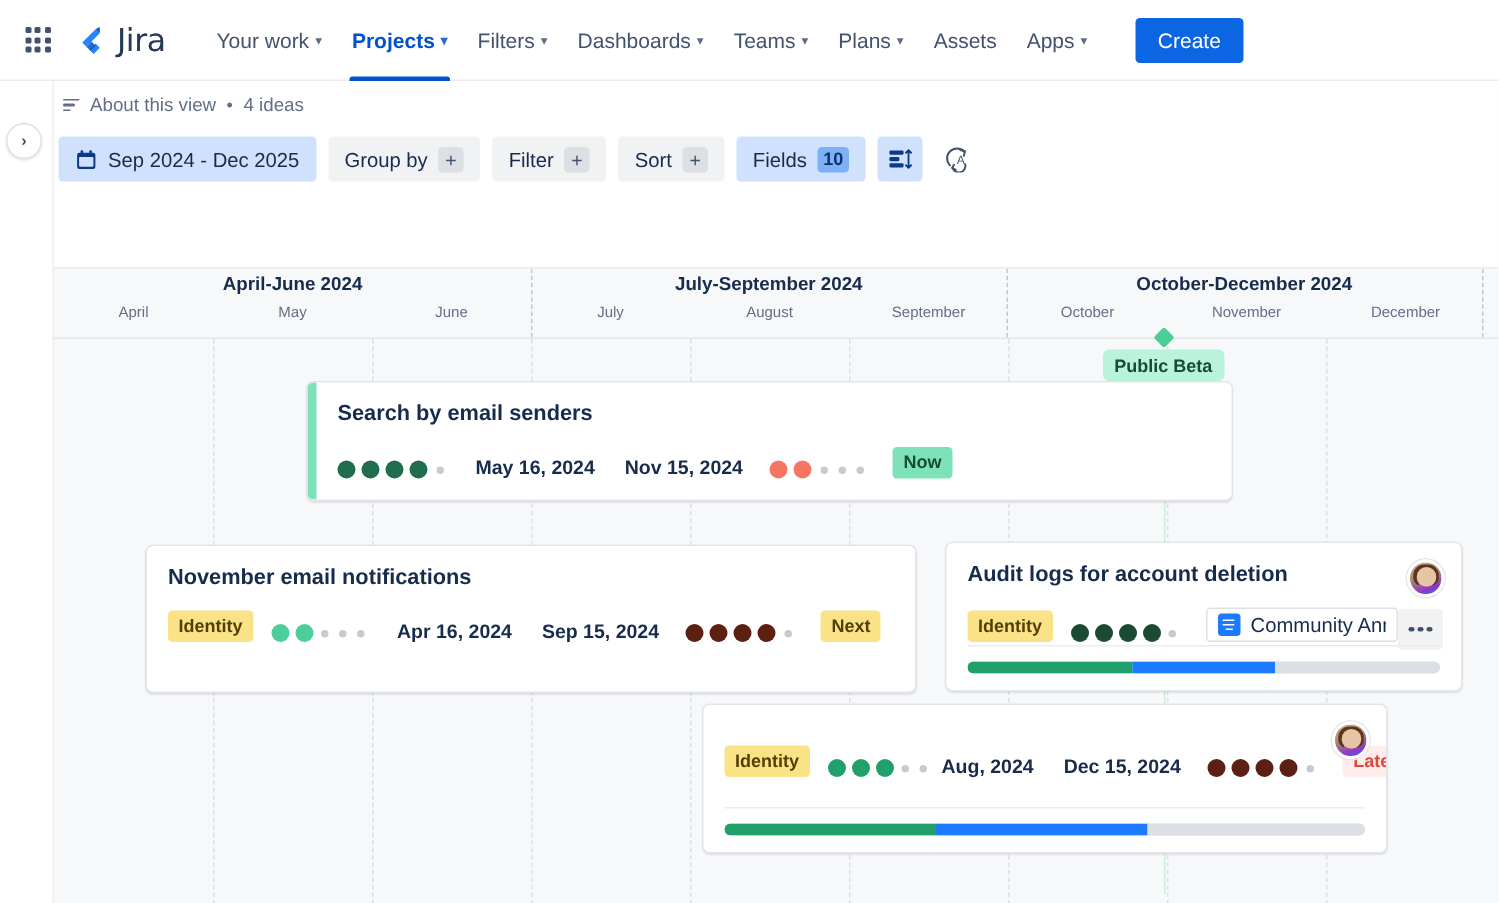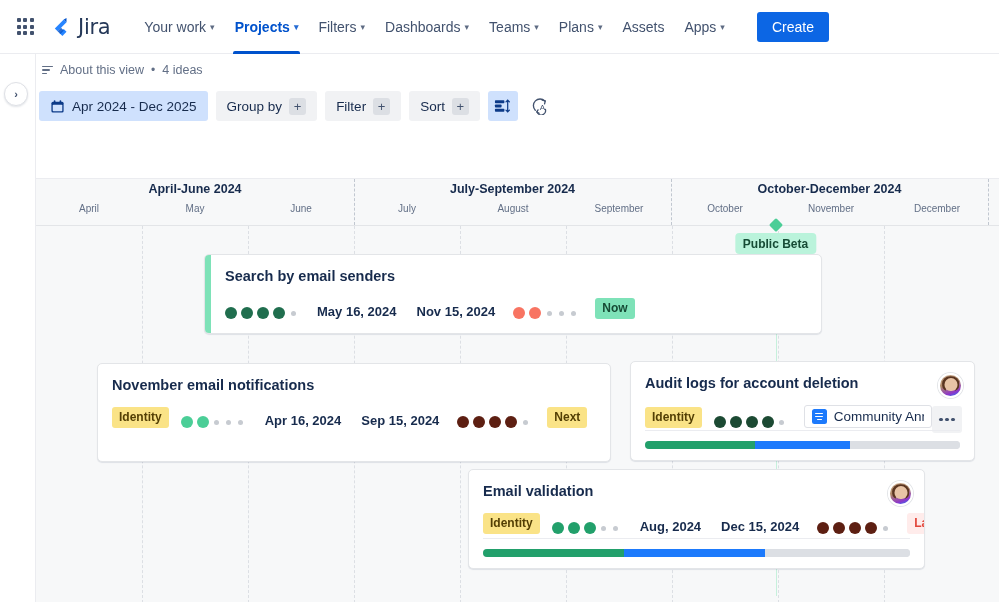--- a/index.html
+++ b/index.html
@@ -339,38 +339,42 @@
   </div>
 
   <div class="toolbar">
     <button class="tb-btn primary">
       <svg width="15" height="15" viewBox="0 0 16 16">
         <rect x="1.5" y="3" width="13" height="11.5" rx="1.6" fill="#0C3A88"></rect>
         <rect x="2.9" y="6" width="10.2" height="7" rx="0.8" fill="#CFE1FD"></rect>
         <rect x="4" y="1.2" width="1.8" height="3" rx="0.8" fill="#0C3A88"></rect>
         <rect x="10.2" y="1.2" width="1.8" height="3" rx="0.8" fill="#0C3A88"></rect>
       </svg>
-      <span>Apr 2024 - Dec 2025</span>
+      <span>Sep 2024 - Dec 2025</span>
     </button>
 
     <button class="tb-btn">
       <span>Group by</span>
       <span class="tb-plus">+</span>
     </button>
 
     <button class="tb-btn">
       <span>Filter</span>
       <span class="tb-plus">+</span>
     </button>
 
     <button class="tb-btn">
       <span>Sort</span>
       <span class="tb-plus">+</span>
     </button>
 
+    <button class="tb-btn primary">
+      <span>Fields</span>
+      <span class="tb-count">10</span>
+    </button>
 
     <button class="tb-icon-btn primary">
       <svg width="17" height="16" viewBox="0 0 18 16">
         <rect x="1" y="2" width="10" height="3" rx="0.8" fill="#0C3A88"></rect>
         <rect x="1" y="6.5" width="7" height="3" rx="0.8" fill="#0C3A88"></rect>
         <rect x="1" y="11" width="10" height="3" rx="0.8" fill="#0C3A88"></rect>
         <path d="M14.5 2 L14.5 14 M12.7 3.6 L14.5 1.8 L16.3 3.6 M12.7 12.4 L14.5 14.2 L16.3 12.4" stroke="#0C3A88" stroke-width="1.3" fill="none" stroke-linecap="round"></path>
       </svg>
     </button>
 
@@ -516,35 +520,34 @@
           <div class="seg" style="width:35%;background:#22A06B"></div>
           <div class="seg" style="width:30%;background:#1D7AFC"></div>
           <div class="seg" style="width:35%;background:#DCDFE4"></div>
         </div>
       </div>
     </div>
   </div>
 
   <div class="card" style="left:432px;top:290px;width:457px;height:100px">
     <div class="card-body">
-      <div class="card-title">Email validation</div>
       <div class="avatar">
         <div class="hair"></div>
         <div class="face"></div>
       </div>
       <div class="card-meta">
         <span class="lozenge lz-identity">Identity</span>
         <span class="dots" style="margin-left:4px">
           <span class="d" style="background:#22A06B"></span>
           <span class="d" style="background:#22A06B"></span>
           <span class="d" style="background:#22A06B"></span>
           <span class="e"></span>
           <span class="e"></span>
         </span>
-        <span class="date-text" style="margin-left:12px">Aug, 2024</span>
+        <span class="date-text" style="">Aug, 2024</span>
         <span class="date-text" style="margin-left:12px">Dec 15, 2024</span>
         <span class="dots" style="margin-left:10px">
           <span class="d" style="background:#5D1F12"></span>
           <span class="d" style="background:#5D1F12"></span>
           <span class="d" style="background:#5D1F12"></span>
           <span class="d" style="background:#5D1F12"></span>
           <span class="e"></span>
         </span>
         <span class="lozenge lz-later" style="margin-left:10px">Later</span>
       </div>

